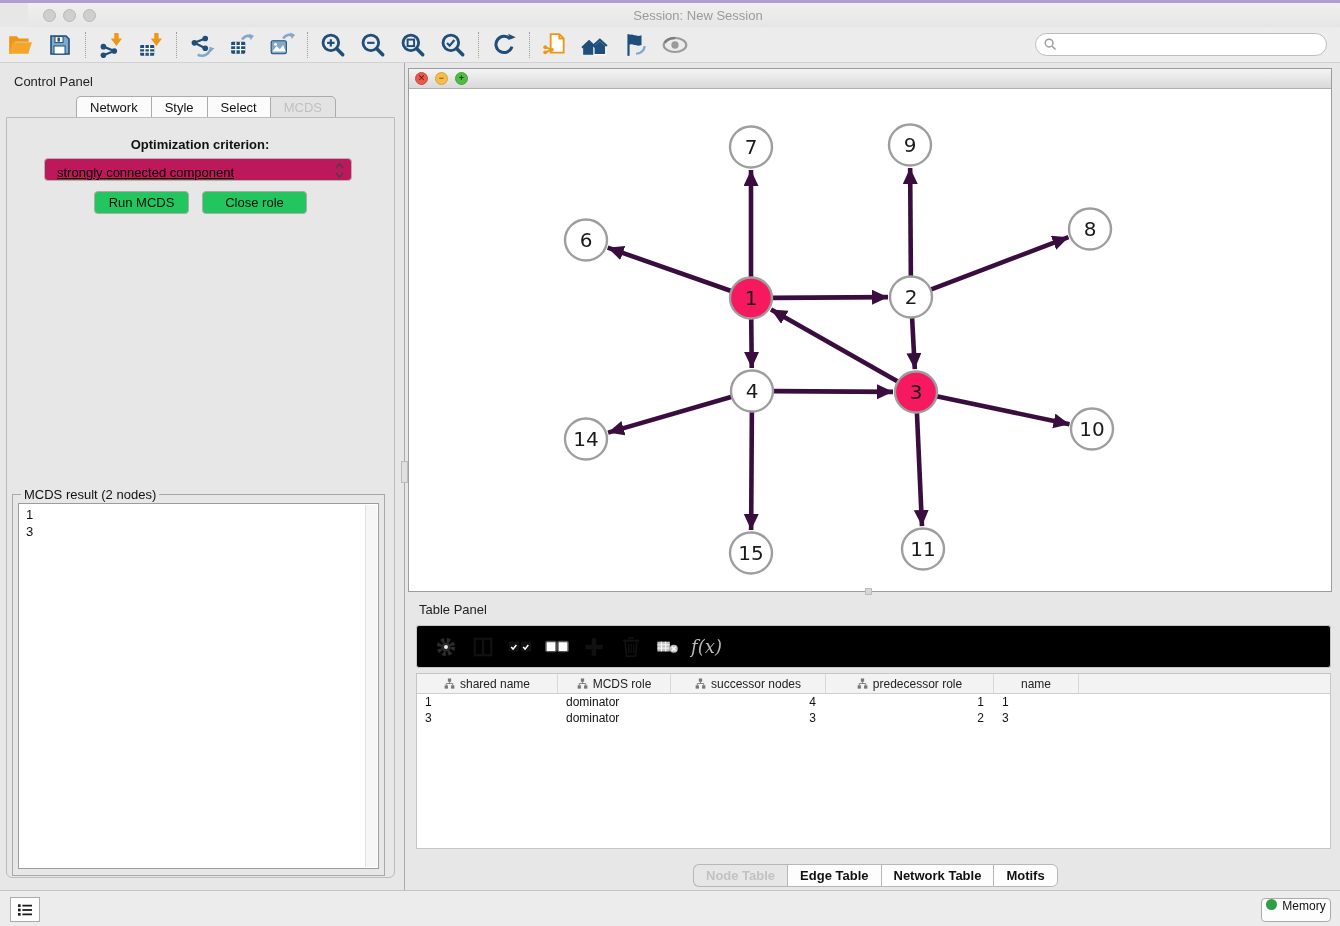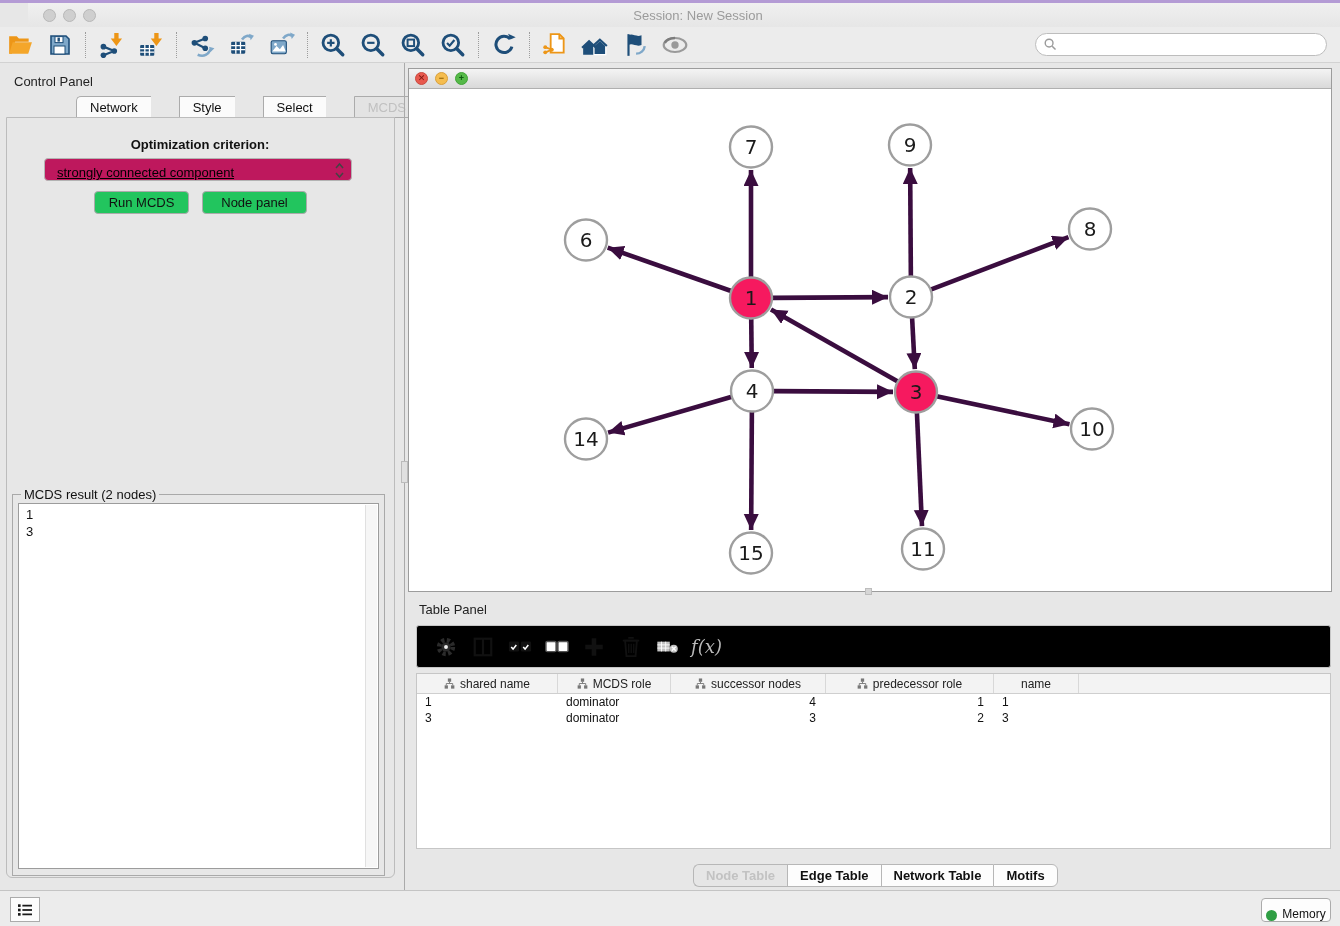--- a/index.html
+++ b/index.html
@@ -17,21 +17,21 @@
   #toolbar { left:0; top:27px; width:1340px; height:36px; background:#ececec; border-bottom:1px solid #d2d2d2; display:flex; align-items:center; }
   .tbtn { width:40px; height:32px; display:flex; align-items:center; justify-content:center; }
   .tb-div { width:1px; height:26px; border-left:1px dotted #9d9d9d; margin:0 5px; }
   #search-wrap { position:absolute; right:13px; top:33px; width:292px; height:23px; background:#fff; border:1px solid #bdbdbd; border-radius:12px; display:flex; align-items:center; padding-left:8px; }
   #search-input { border:none; outline:none; flex:1; font-size:12px; background:transparent; margin-left:4px; }
 
   
   #cp-header { left:0; top:68px; width:400px; height:26px; display:flex; align-items:center; }
   #cp-title { font-size:13px; color:#222; margin-left:14px; }
   .win-icons { position:absolute; right:12px; top:5px; display:flex; gap:8px; }
-  #cp-tabs { left:76px; top:96px; display:flex;gap:28px; }
+  #cp-tabs { left:76px; top:96px; display:flex; }
   .cp-tab { height:22px; padding:0 13px; font-size:13px; display:flex; align-items:center; background:#fbfbfb; border:1px solid #ababab; border-right:none; color:#111; }
   .cp-tab:first-child { border-radius:5px 0 0 0; }
   .cp-tab:last-child { border-right:1px solid #ababab; border-radius:0 5px 0 0; }
   .cp-tab.sel { background:#e3e3e3; color:#c0c0c0; }
   #cp-body { left:6px; top:117px; width:389px; height:761px; background:#e7e7e7; border:1px solid #bcbcbc; border-radius:0 0 6px 6px; }
   #opt-label { left:0; top:137px; width:400px; text-align:center; font-size:13px; font-weight:700; color:#111; }
   #opt-select { left:44px; top:158px; width:308px; height:23px; background:#be185d; border:1px solid #b3b3b3; border-radius:4px; display:flex; align-items:flex-end; font-size:13px; padding-left:12px;text-decoration:underline; }
   #opt-stepper { position:absolute; right:7px; top:3px; }
   .btn { background:#22c55e; border:1px solid #ababab; border-radius:4px; font-size:13px; display:flex; align-items:center; justify-content:center; color:#111; }
   #run-btn { left:94px; top:191px; width:95px; height:23px; }
@@ -74,21 +74,21 @@
   .al { padding-left:8px; text-align:left; } .ar { padding-right:10px; text-align:right; }
   #tp-tabs { left:693px; top:864px; display:flex; }
   .tp-tab { height:23px; padding:0 12px; display:flex; align-items:center; font-size:13px; font-weight:700; background:#fdfdfd; border:1px solid #b7b7b7; border-right:none; color:#111; }
   .tp-tab:first-child { border-radius:6px 0 0 6px; }
   .tp-tab:last-child { border-right:1px solid #b7b7b7; border-radius:0 6px 6px 0; }
   .tp-tab.sel { background:#e6e6e6; color:#c2c2c2; }
 
   
   #statusbar { left:0; top:890px; width:1340px; height:36px; background:#ececec; border-top:1px solid #c4c4c4; }
   #list-btn { position:absolute; left:10px; top:6px; width:30px; height:25px; background:#fdfdfd; border:1px solid #ababab; display:flex; align-items:center; justify-content:center; }
-  #memory-btn { position:absolute; right:9px; top:7px; width:70px; height:24px; background:#fdfdfd; border:1px solid #ababab; border-radius:4px; display:flex; align-items:flex-end; justify-content:center; gap:5px; font-size:12px; color:#111; }
+  #memory-btn { position:absolute; right:9px; top:7px; width:70px; height:24px; background:#fdfdfd; border:1px solid #ababab; border-radius:4px; display:flex; align-items:flex-start; justify-content:center; gap:5px; font-size:12px; color:#111; }
   #memory-dot { width:11px; height:11px; border-radius:50%; background:#2f9e44; }
 </style>
 </head>
 <body>
 
 <div id="top-strip" class="abs"></div>
 <div id="titlebar" class="abs">
   <div class="mac-dot"></div>
   <div class="mac-dot"></div>
   <div class="mac-dot"></div>
@@ -263,21 +263,21 @@
 <div id="cp-body" class="abs"></div>
 <div id="opt-label" class="abs">Optimization criterion:</div>
 <div id="opt-select" class="abs">
   <span>strongly connected component</span>
   <svg id="opt-stepper" width="9" height="17" viewBox="0 0 9 17">
       <path d="M1 6l3.5-4L8 6" fill="none" stroke="#444" stroke-width="1.5"></path>
       <path d="M1 11l3.5 4L8 11" fill="none" stroke="#444" stroke-width="1.5"></path>
     </svg>
 </div>
 <div id="run-btn" class="abs btn">Run MCDS</div>
-<div id="closep-btn" class="abs btn">Node panel</div>
+<div id="closep-btn" class="abs btn">Close role</div>
 <div id="result-box" class="abs">
   <span id="result-legend">MCDS result (2 nodes)</span>
   <div id="result-area">
     <div>1</div>
     <div>3</div>
     <div id="result-scroll"></div>
   </div>
 </div>
 
 <div id="splitter" class="abs">

